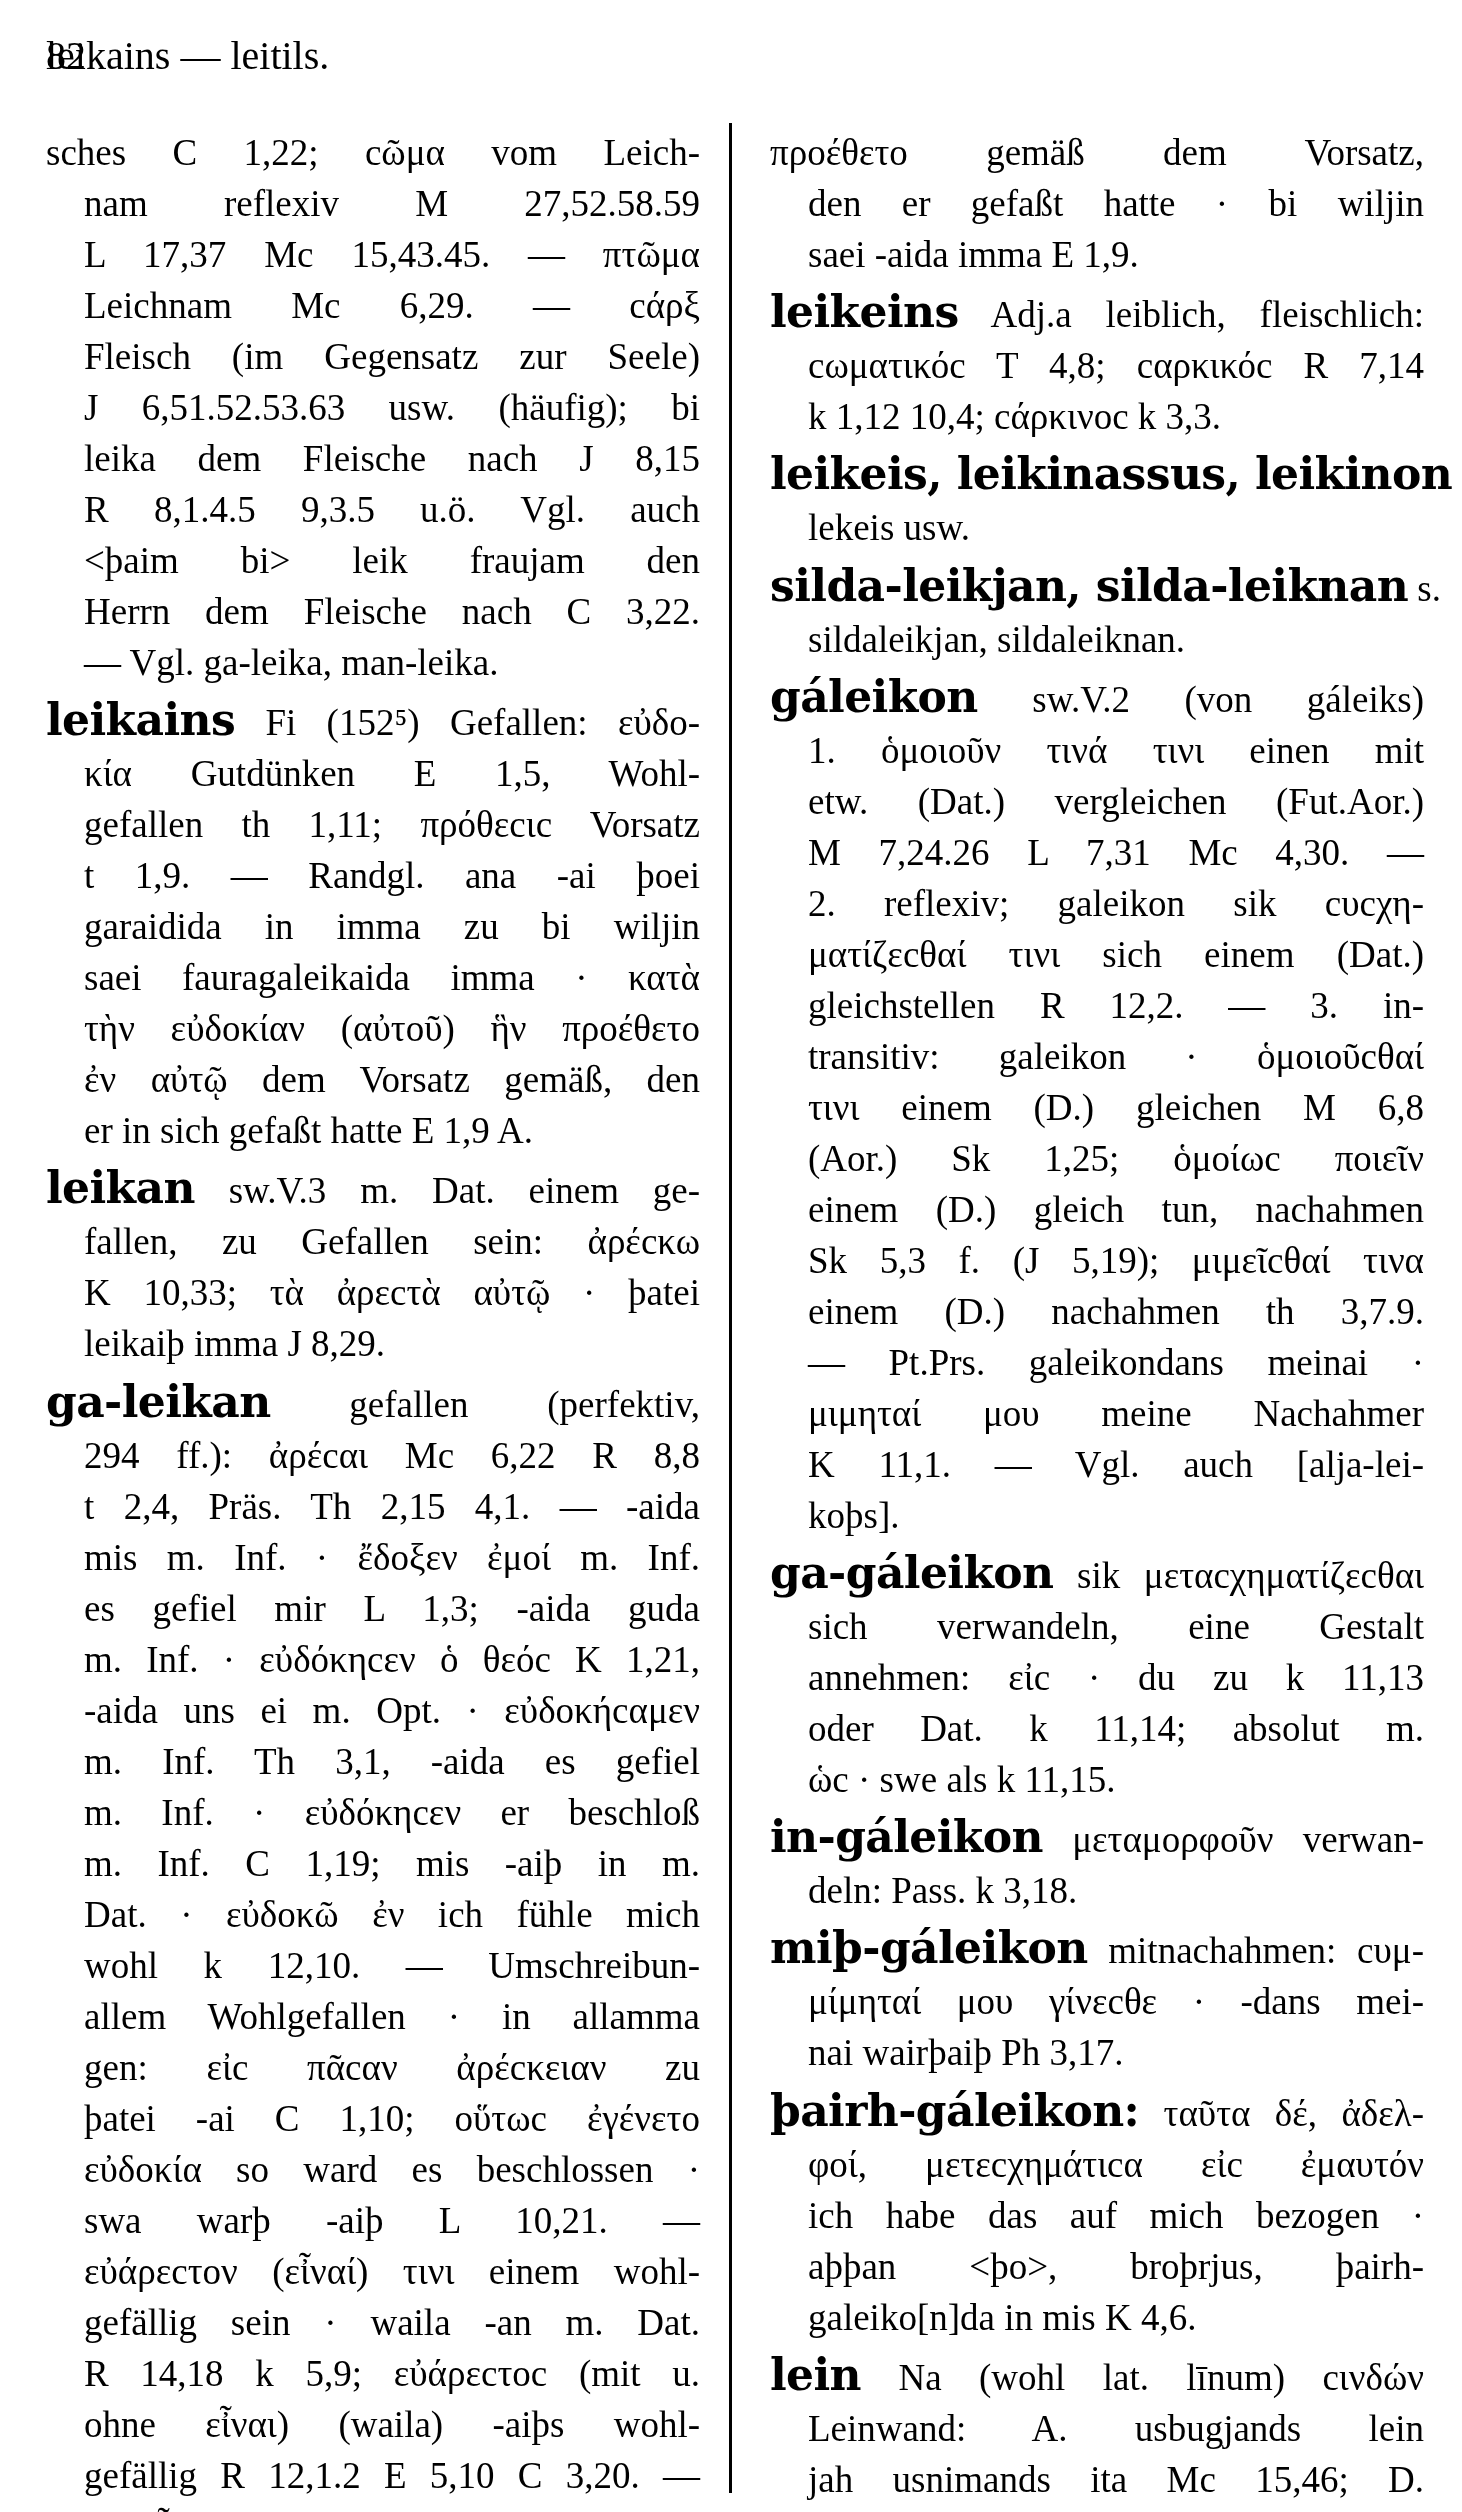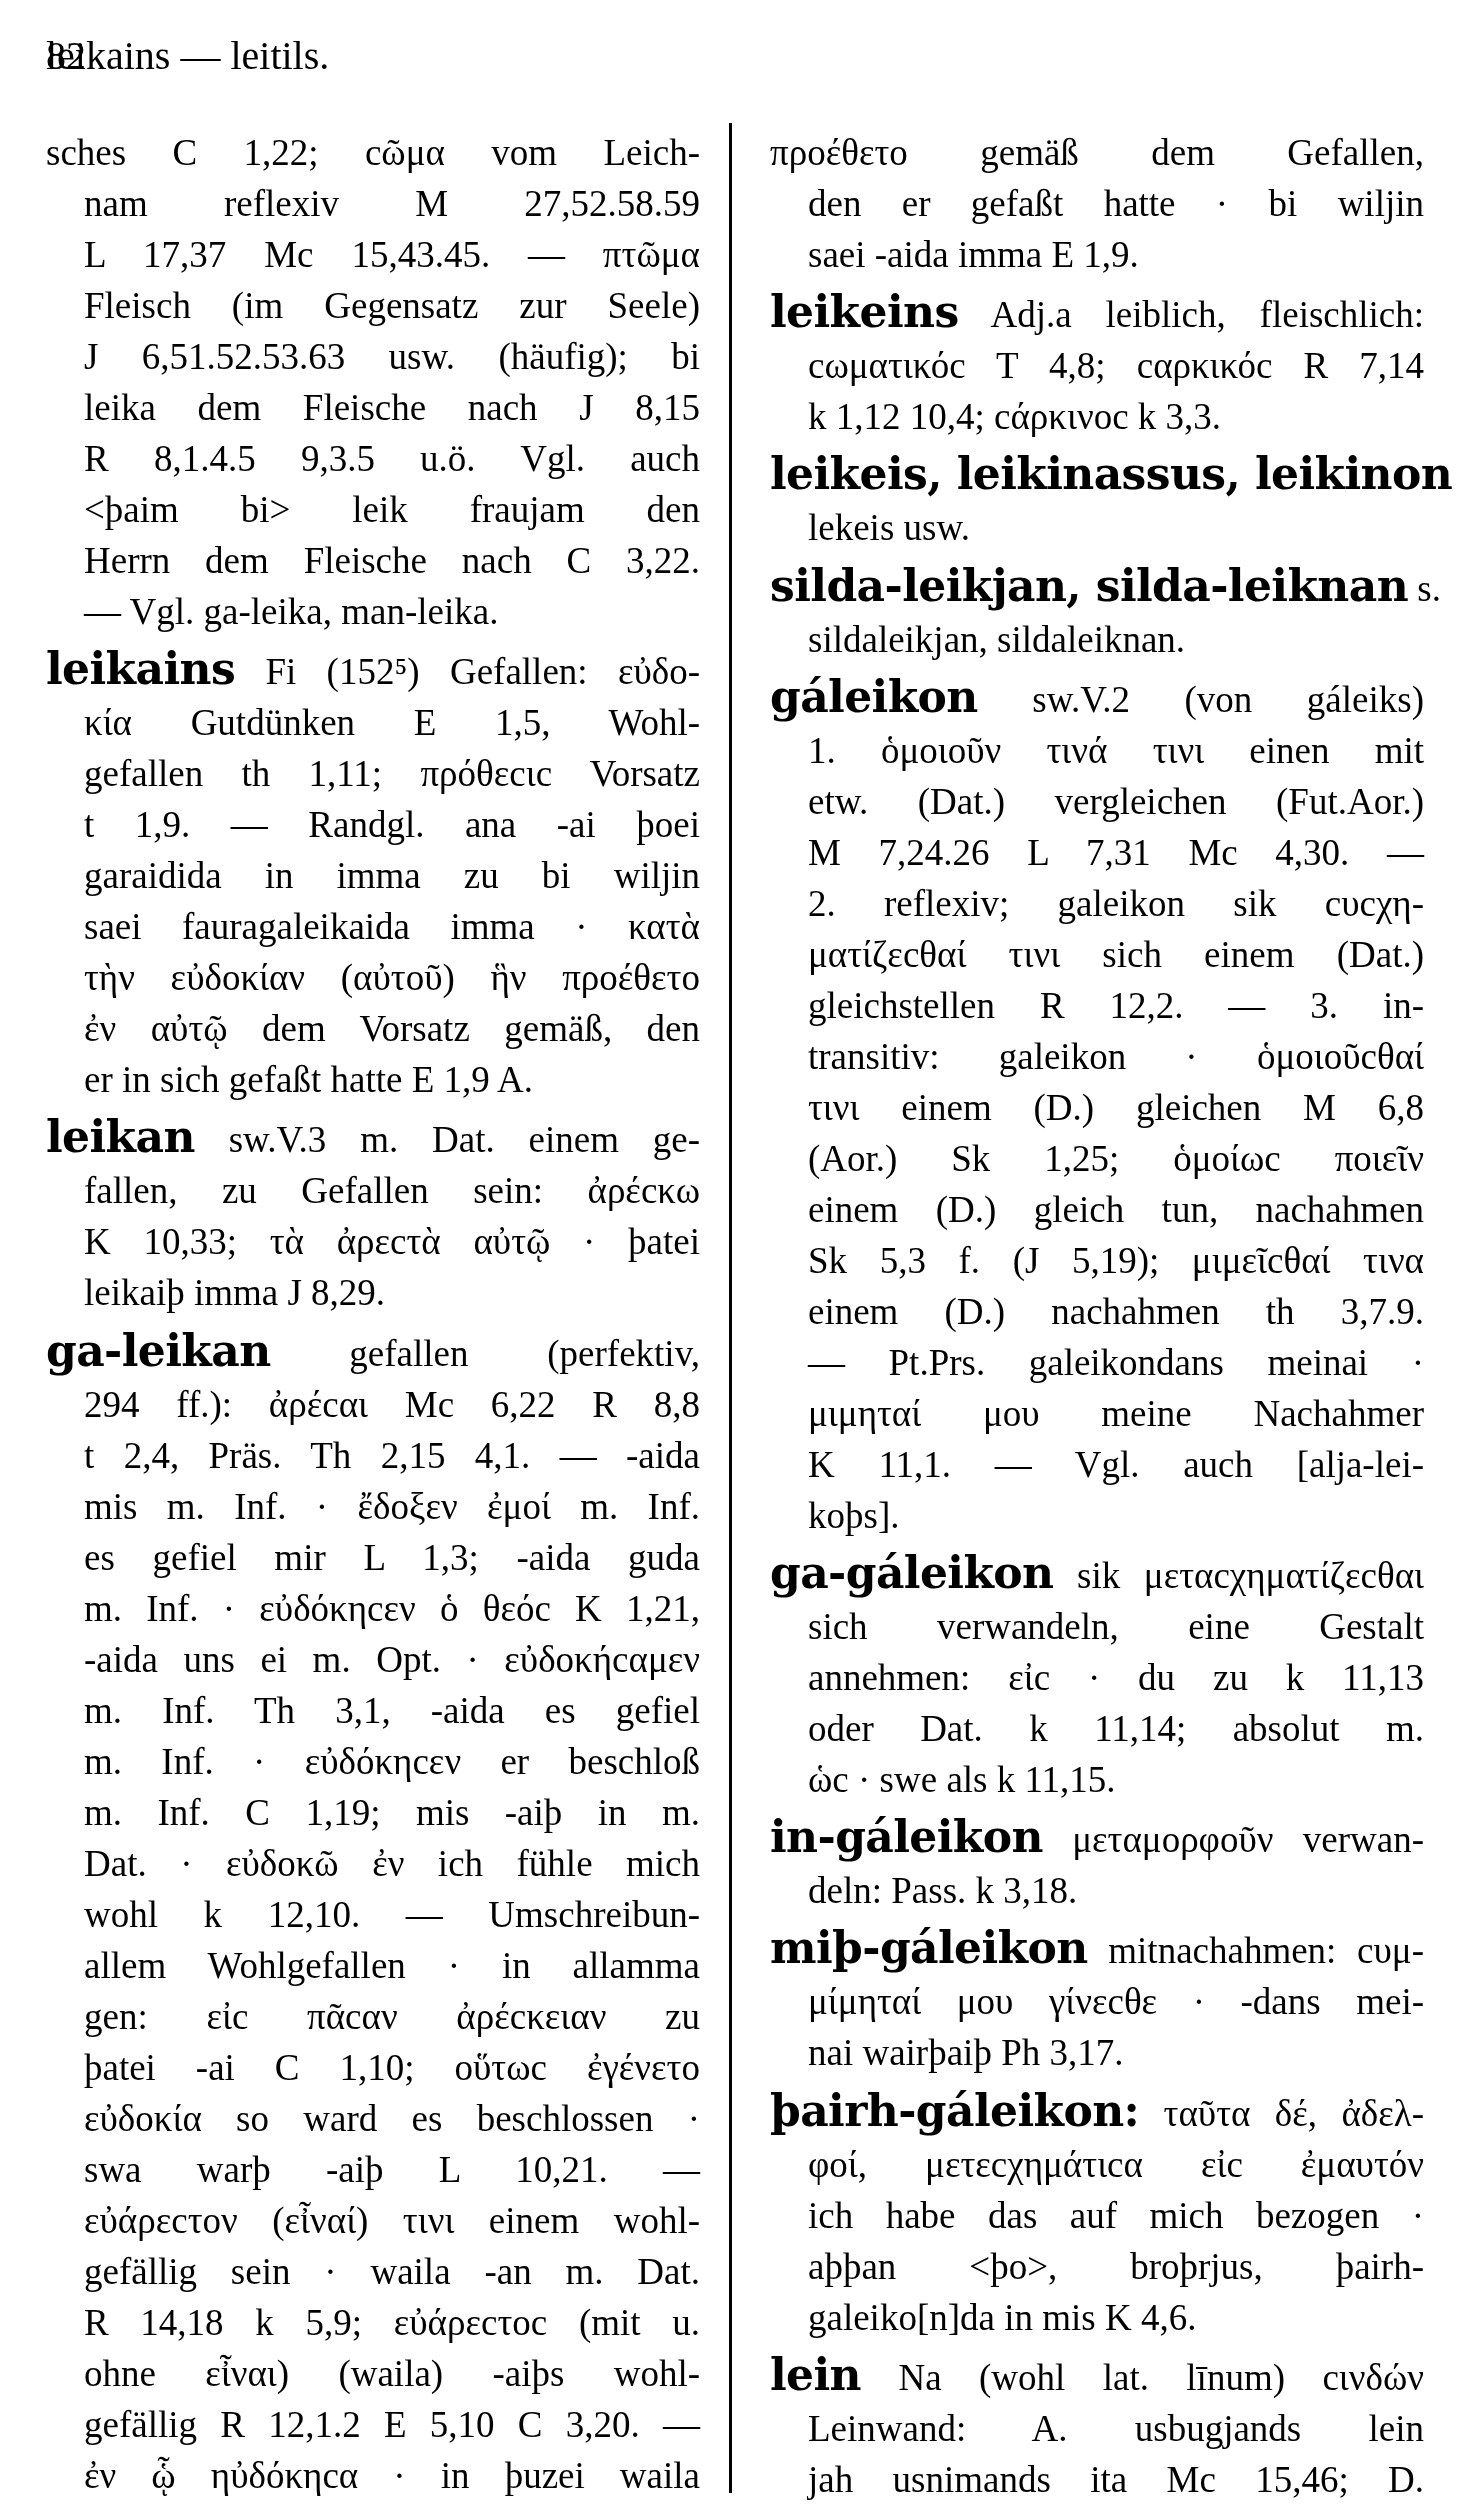--- a/index.html
+++ b/index.html
@@ -46,20 +46,21 @@
   <span class="running-head">leikains — leitils.</span>
 </div>
 
 <div class="divider"></div>
 
 <div class="column col-left" id="col-left">
     <div class="entry">
       <span class="line first"><span>sches C 1,22; cῶμα vom Leich-</span></span>
       <span class="line"><span>nam reflexiv M 27,52.58.59</span></span>
       <span class="line"><span>L 17,37 Mc 15,43.45. — πτῶμα</span></span>
+      <span class="line"><span>Leichnam Mc 6,29. — cάρξ</span></span>
       <span class="line"><span>Fleisch (im Gegensatz zur Seele)</span></span>
       <span class="line"><span>J 6,51.52.53.63 usw. (häufig); bi</span></span>
       <span class="line"><span>leika dem Fleische nach J 8,15</span></span>
       <span class="line"><span>R 8,1.4.5 9,3.5 u.ö. Vgl. auch</span></span>
       <span class="line"><span>&lt;þaim bi&gt; leik fraujam den</span></span>
       <span class="line"><span>Herrn dem Fleische nach C 3,22.</span></span>
       <span class="line last"><span>— Vgl. ga-leika, man-leika.</span></span>
     </div>
     <div class="entry">
       <span class="line first"><span class="hw">leikains</span> <span>Fi (152⁵) Gefallen: εὐδο-</span></span>
@@ -99,21 +100,21 @@
       <span class="line"><span>εὐάρεcτον (εἶναί) τινι einem wohl-</span></span>
       <span class="line"><span>gefällig sein · waila -an m. Dat.</span></span>
       <span class="line"><span>R 14,18 k 5,9; εὐάρεcτοc (mit u.</span></span>
       <span class="line"><span>ohne εἶναι) (waila) -aiþs wohl-</span></span>
       <span class="line"><span>gefällig R 12,1.2 E 5,10 C 3,20. —</span></span>
       <span class="line"><span>ἐν ᾧ ηὐδόκηcα · in þuzei waila</span></span>
     </div>
   </div>
 <div class="column col-right" id="col-right">
     <div class="entry">
-      <span class="line first"><span>προέθετο gemäß dem Gefallen,</span></span>
+      <span class="line first"><span>προέθετο gemäß dem Vorsatz,</span></span>
       <span class="line"><span>den er gefaßt hatte · bi wiljin</span></span>
       <span class="line last"><span>saei -aida imma E 1,9.</span></span>
     </div>
     <div class="entry">
       <span class="line first"><span class="hw">leikeins</span> <span>Adj.a leiblich, fleischlich:</span></span>
       <span class="line"><span>cωματικόc T 4,8; cαρκικόc R 7,14</span></span>
       <span class="line last"><span>k 1,12 10,4; cάρκινοc k 3,3.</span></span>
     </div>
     <div class="entry">
       <span class="line first"><span class="hw">leikeis, leikinassus, leikinon</span> <span>s.</span></span>

